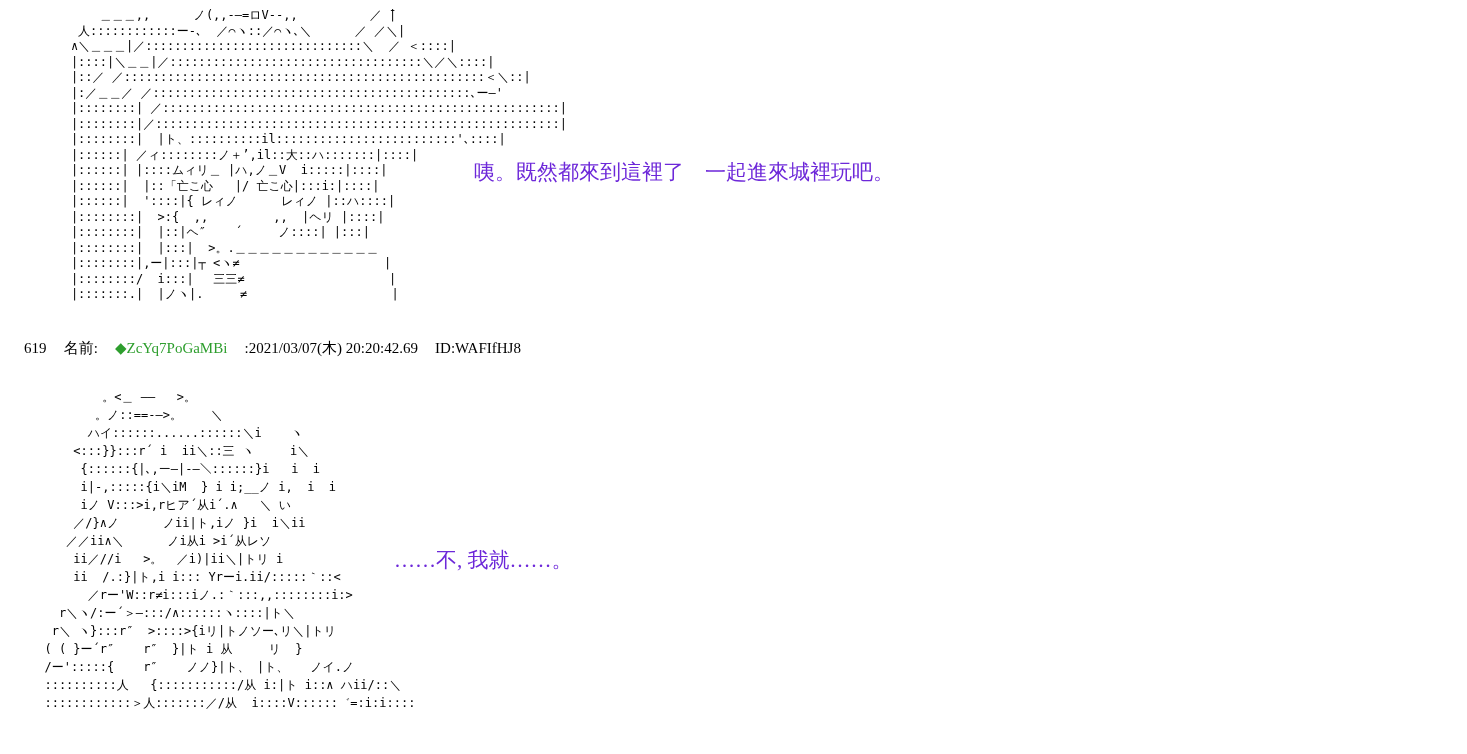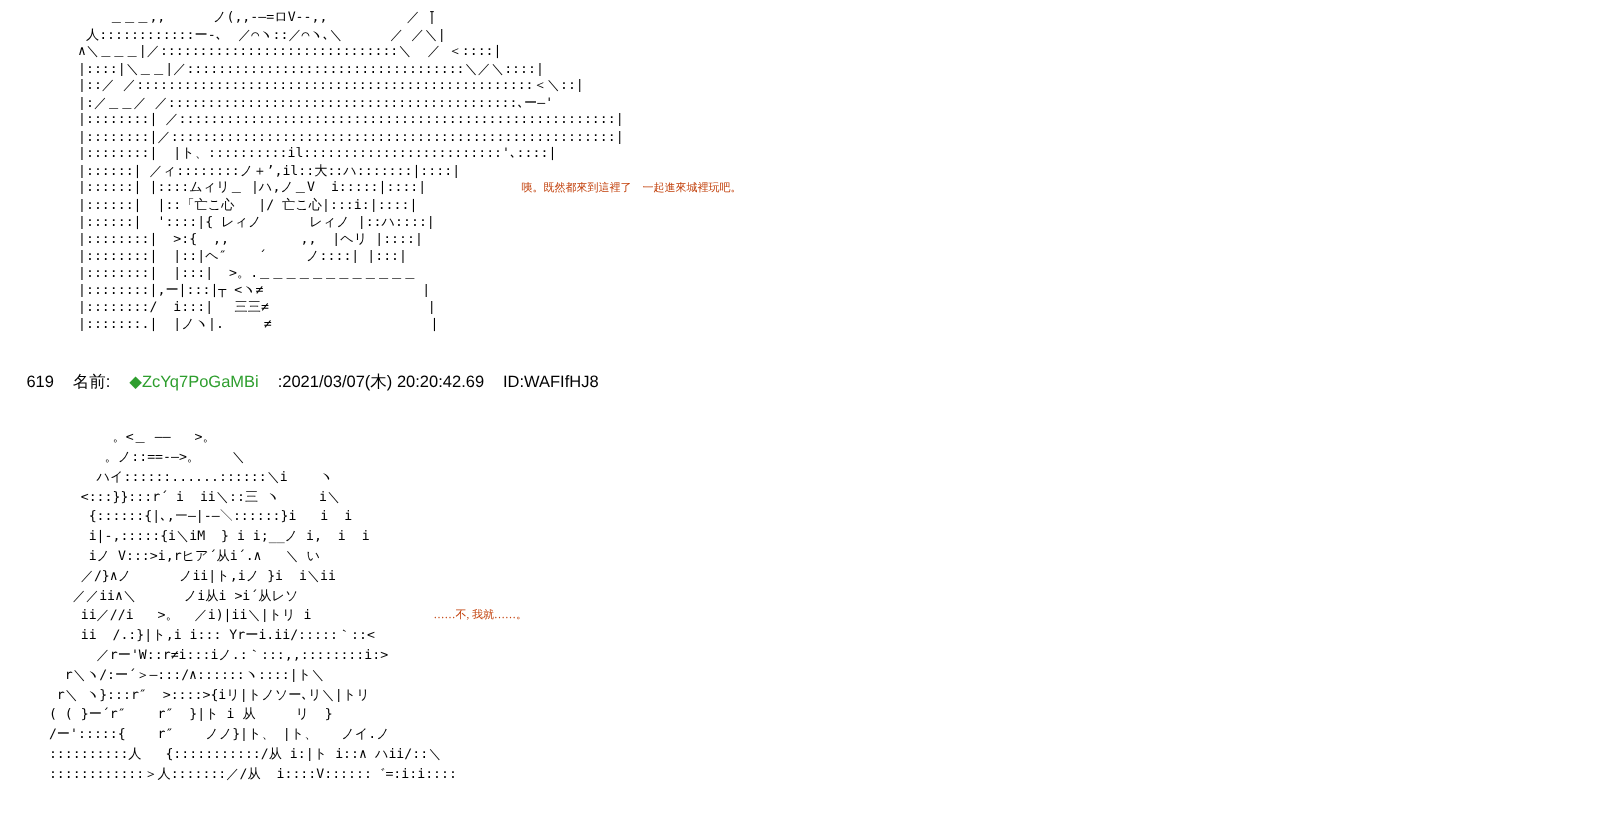--- a/index.html
+++ b/index.html
@@ -18,36 +18,36 @@
     font-family: "DejaVu Sans Mono", monospace;
     font-size: 12px;
     color: #000000;
     white-space: pre;
     letter-spacing: 0px;
   }
   #aa-top  { left: 30px; top: -4px;  line-height: 15.5px; }
   #aa-bottom { left: 18px; top: 376px; line-height: 18px; }
   .dialogue {
     position: absolute;
-    font-size: 10px;
+    font-size: 21px;
     line-height: 16px;
-    color: #c2410c;
+    color: #6d28d9;
   }
   #dialogue-top { left: 458px; top: 148px; }
   #dialogue-top .line2 { margin-top: 22px; }
   #dialogue-bottom { left: 378px; top: 536px; font-family: Liberation Serif, serif; }
   .post-header {
     position: absolute;
     left: 8px;
     top: 327px;
     font-size: 15px;
     line-height: 18px;
     white-space: nowrap;
   }
-  .post-header span { margin-right: 5px; }
+  .post-header span { margin-right: 5px; font-family: Liberation Serif, serif; }
   .post-header .trip { font-weight: normal; }
 </style>
 </head>
 <body>
 
 <div class="page">
 
   <pre id="aa-top" class="aa">        ＿＿＿,,      ノ(,,-―=ロV--,,          ／ ̄|
      人::::::::::::ー-､  ／⌒ヽ::／⌒ヽ､＼      ／ ／＼|
     ∧＼＿＿＿|／::::::::::::::::::::::::::::::＼  ／ ＜::::|

